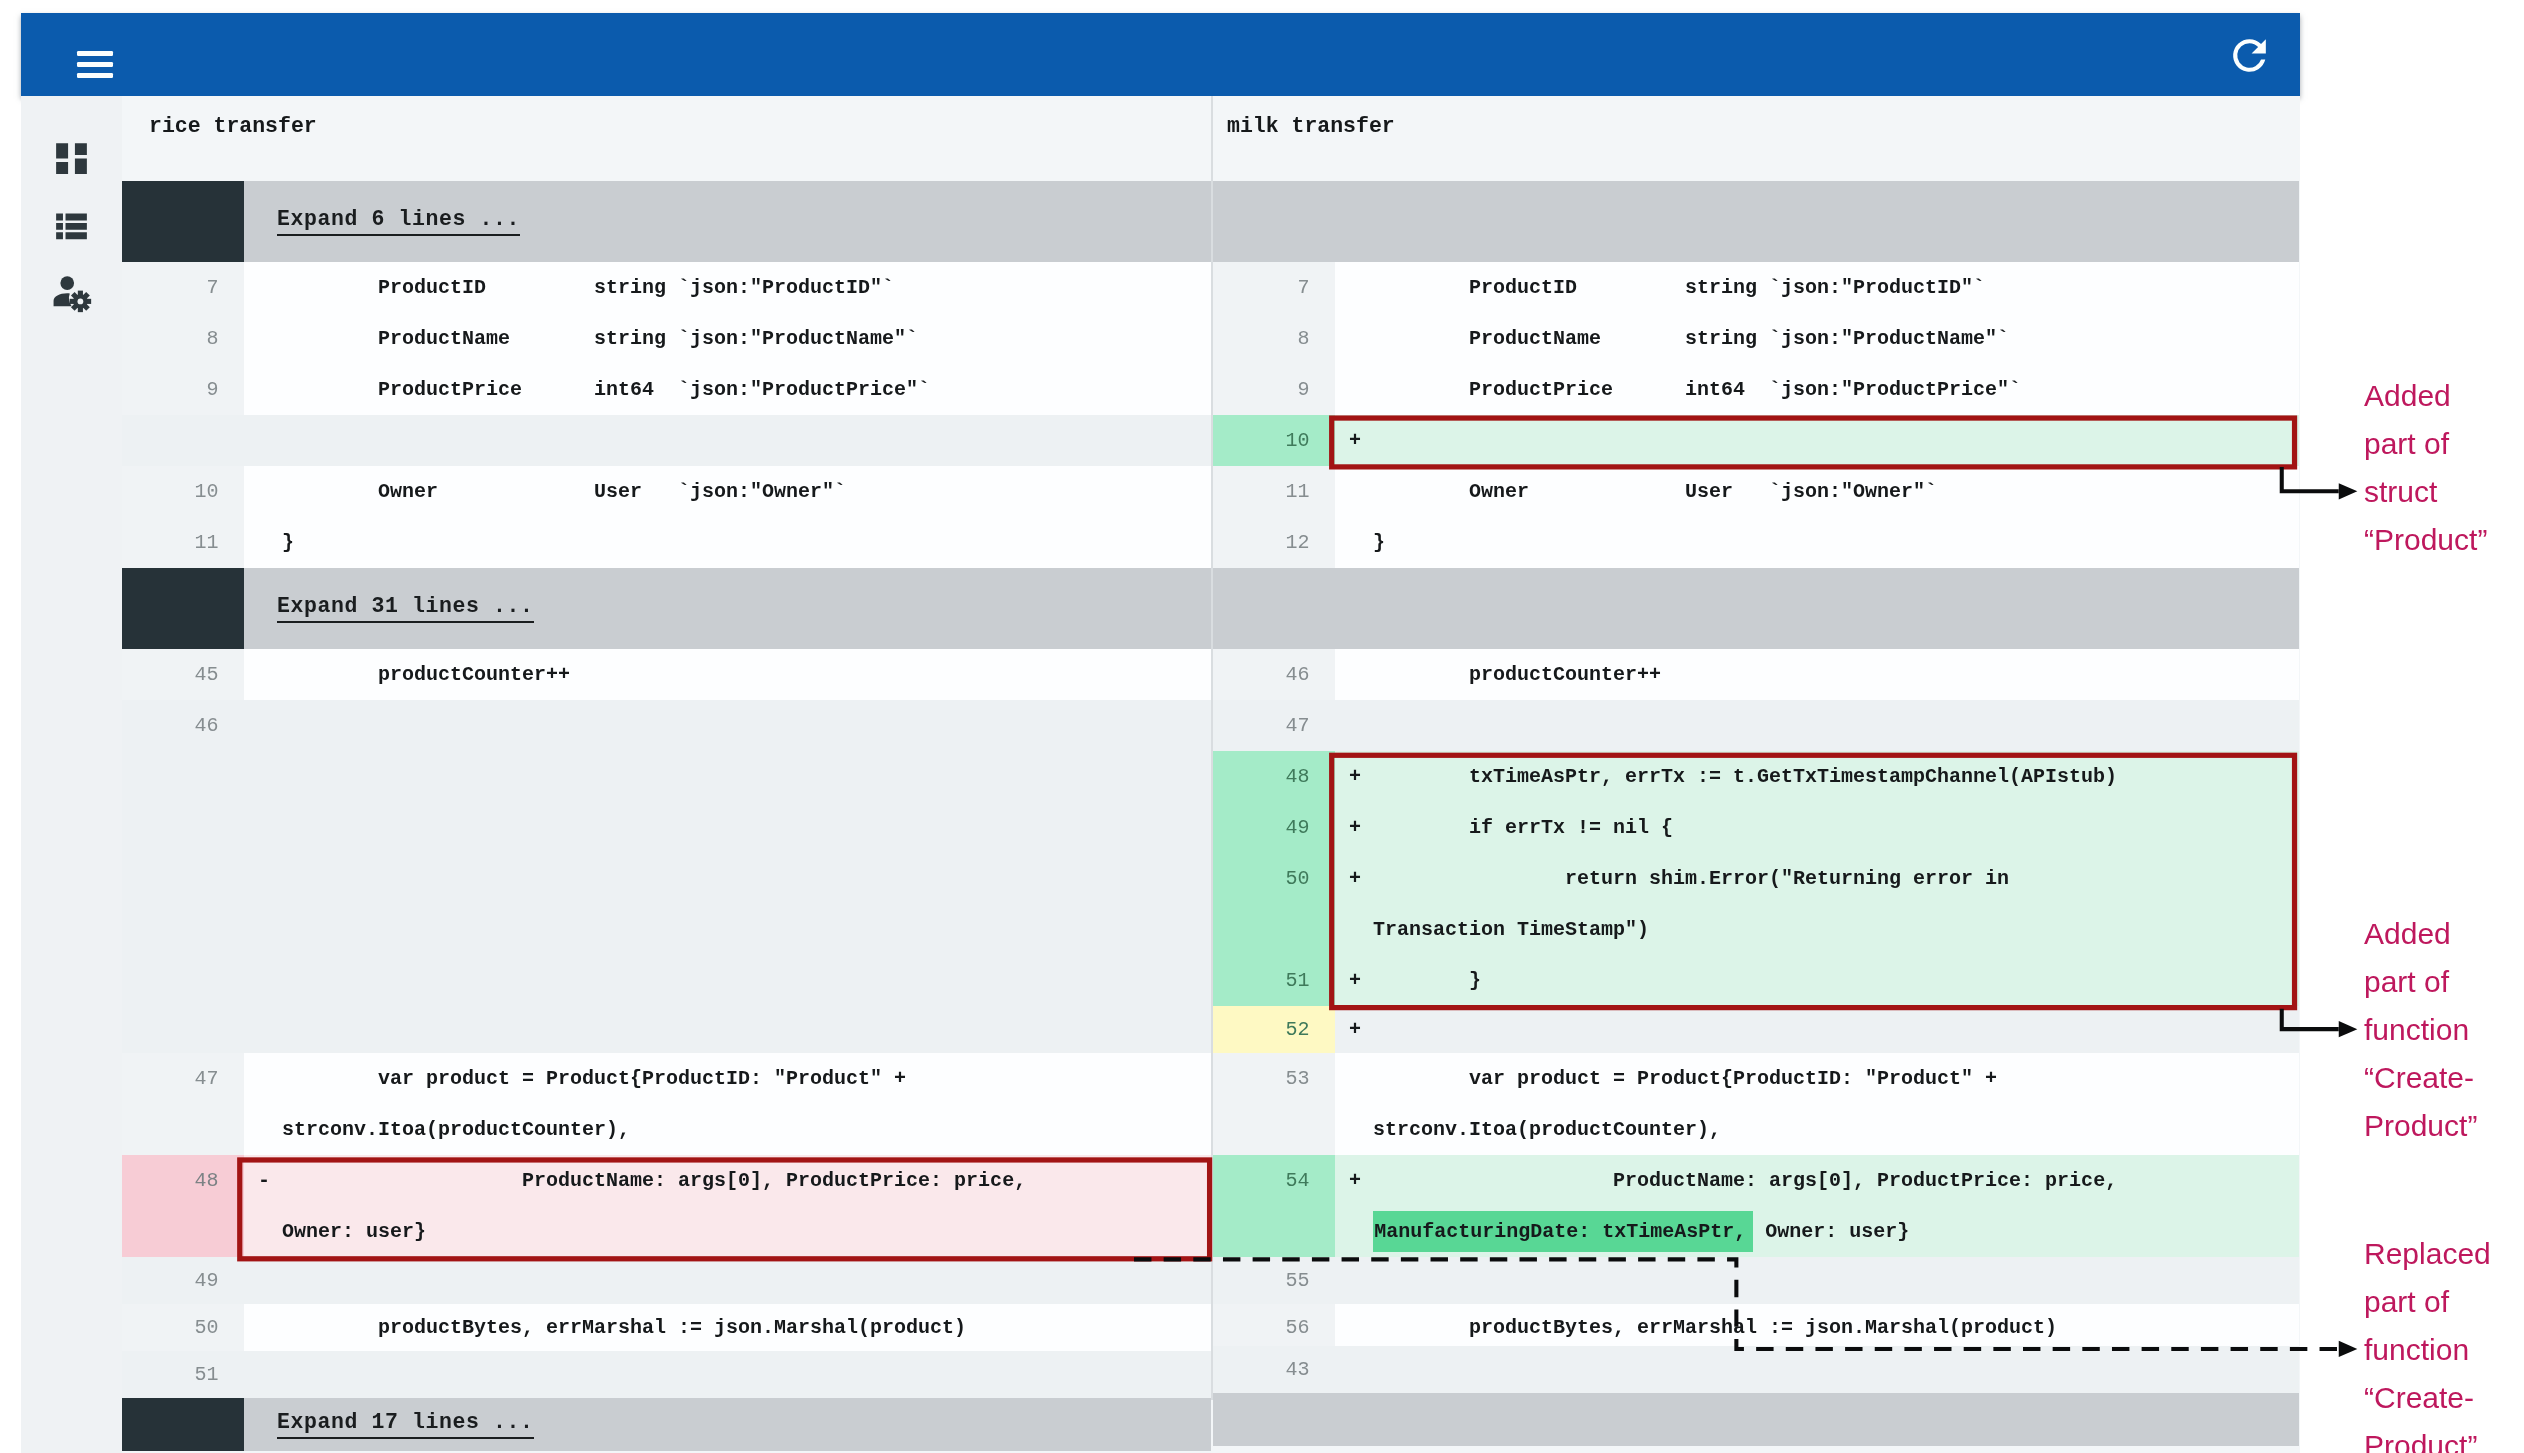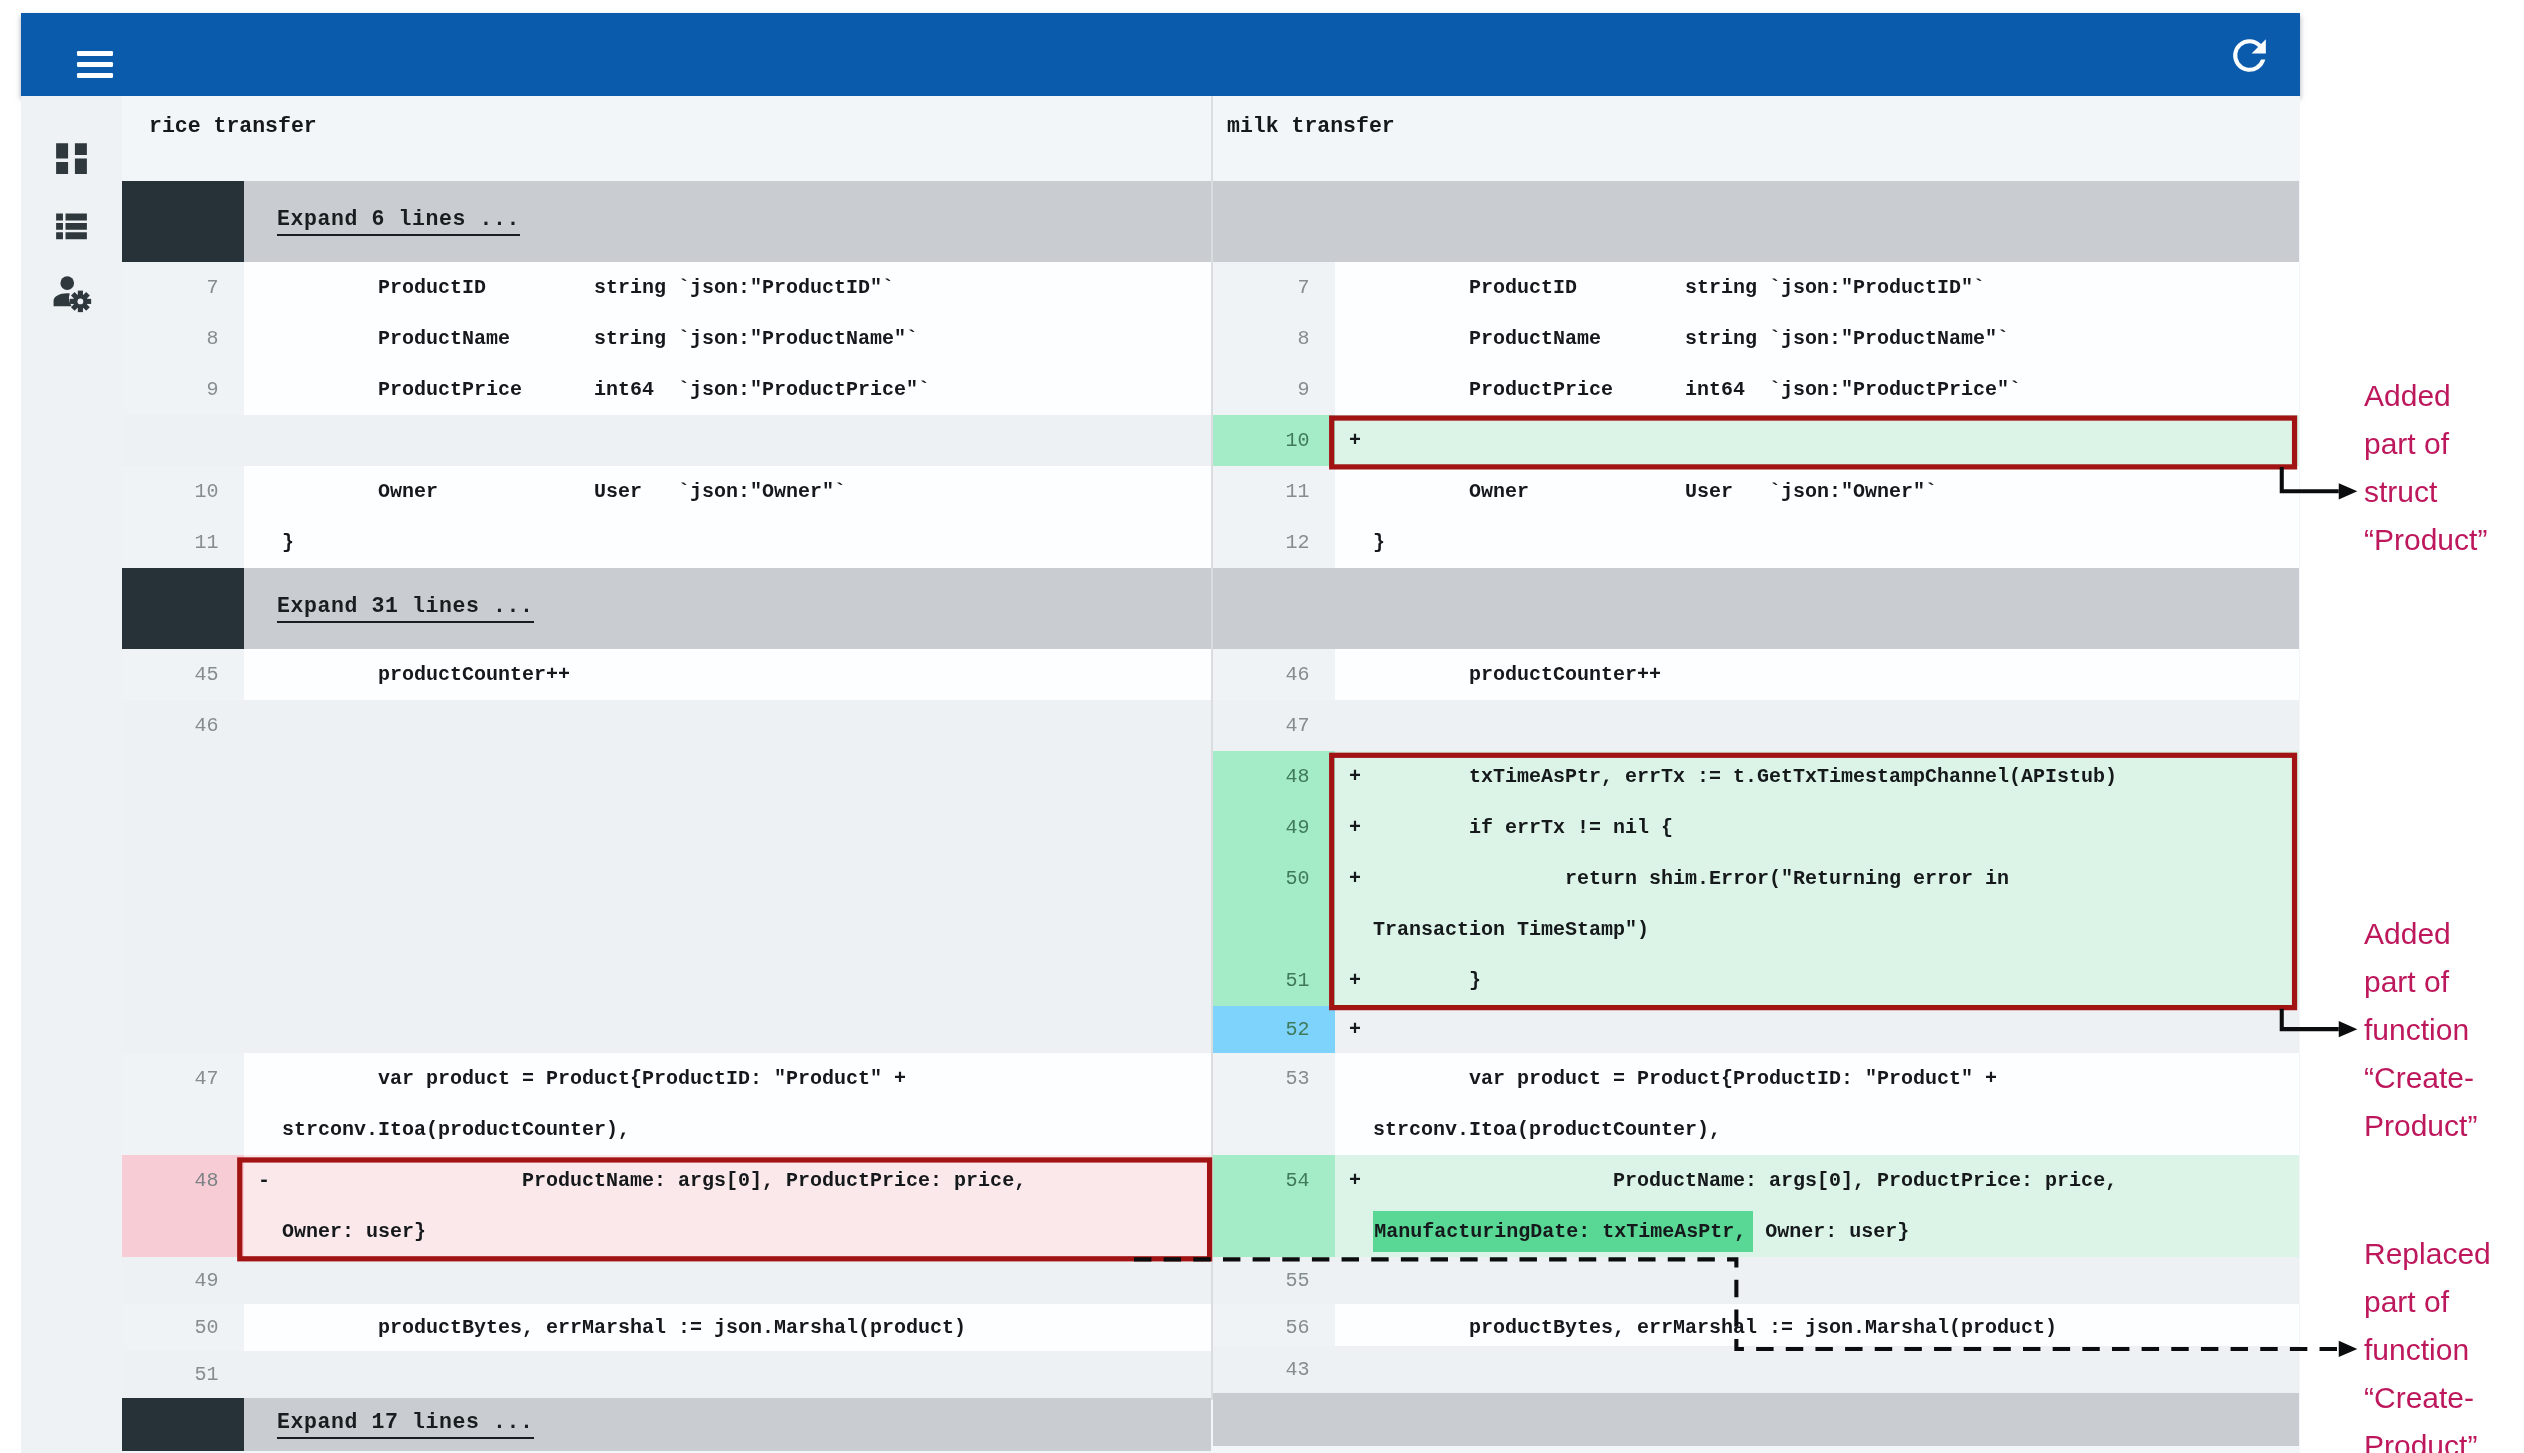--- a/index.html
+++ b/index.html
@@ -31,21 +31,21 @@
   .diff-row{position:relative;display:flex;width:100%;}
   .gutter{width:122px;box-sizing:border-box;text-align:right;padding-right:25.6px;
     font:400 20px "Liberation Mono",monospace;color:#868d90;flex:0 0 122px;}
   .code{position:relative;flex:1;box-sizing:border-box;padding:0 23px 0 38px;
     white-space:pre-wrap;word-break:break-word;
     font:700 20px "Liberation Mono",monospace;color:#16191b;}
   .g-ctx{background:#f0f3f5;}      .c-ctx{background:#fdfeff;}
   .g-empty{background:#edf1f3;}    .c-empty{background:#edf1f3;}
   .g-add{background:#a4ebc8;color:#3f7a5b;} .c-add{background:#dcf4e8;}
   .g-del{background:#f7ccd5;color:#7c8285;} .c-del{background:#fae8eb;}
-  .g-addempty{background:#7dd3fc;color:#3f7a5b;} .c-addempty{background:#edf1f3;}
+  .g-addempty{background:#fef9c3;color:#3f7a5b;} .c-addempty{background:#edf1f3;}
   .blank-row{background:#edf1f3;}
   .marker{position:absolute;left:14px;top:0;}
   .hl{background:#58d795;padding:9.3px 7px 9.3px 1.2px;}
 
   .expander-row{display:flex;width:100%;}
   .exp-block{flex:0 0 122px;background:#263238;}
   .exp-band{flex:1;background:#c9cdd1;display:flex;align-items:center;padding-left:33px;}
   .exp-band.full{flex:1 1 100%;}
   .expand-label{font:700 21.5px "Liberation Mono",monospace;color:#1a1d1f;letter-spacing:0.6px;
     border-bottom:2.9px solid #1a1d1f;padding-bottom:2.3px;cursor:pointer;}

